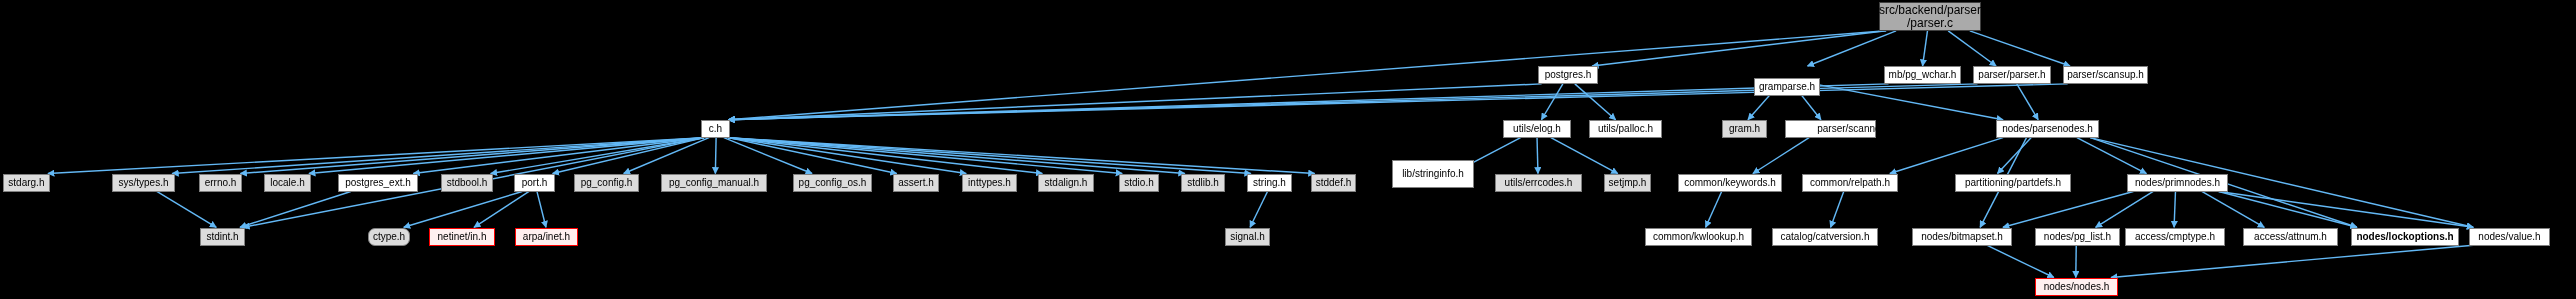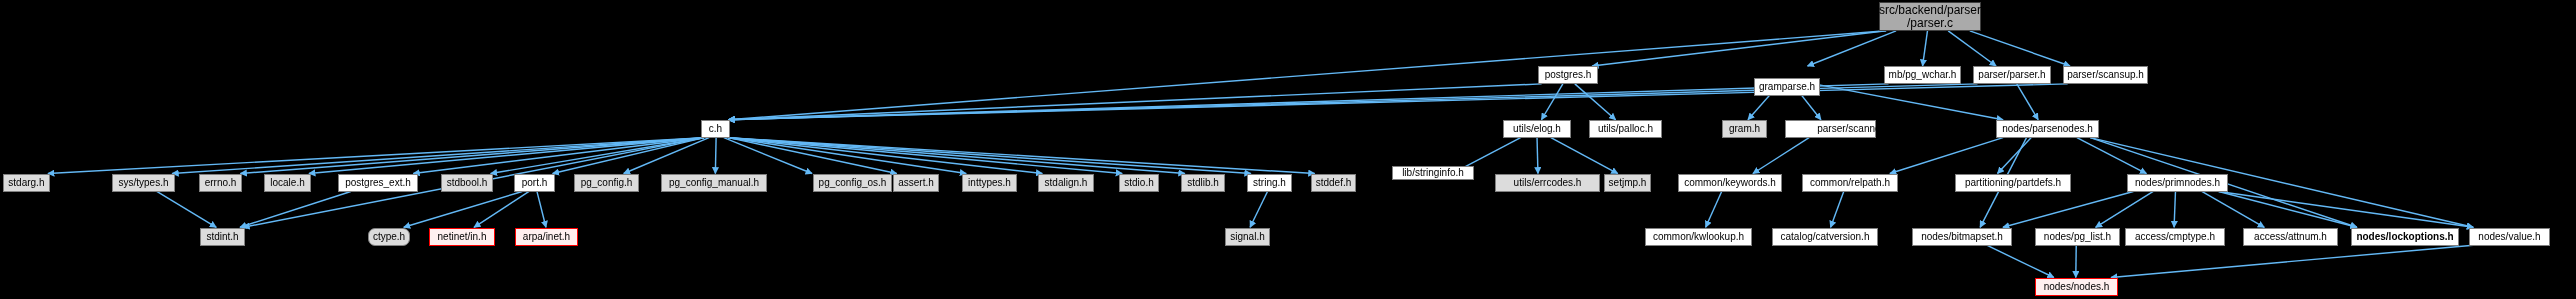--- a/index.html
+++ b/index.html
@@ -119,30 +119,30 @@
       <div class="node n-white" style="left: 1996px; top: 120px; width: 103px; height: 18px;">nodes/parsenodes.h</div>
       <div class="node n-grey" style="left: 2.9px; top: 174px; width: 47px; height: 18px;">stdarg.h</div>
       <div class="node n-grey" style="left: 112px; top: 174px; width: 63px; height: 18px;">sys/types.h</div>
       <div class="node n-grey" style="left: 199px; top: 174px; width: 43px; height: 18px;">errno.h</div>
       <div class="node n-grey" style="left: 264px; top: 174px; width: 47px; height: 18px;">locale.h</div>
       <div class="node n-white" style="left: 338px; top: 174px; width: 80px; height: 18px;">postgres_ext.h</div>
       <div class="node n-grey" style="left: 441px; top: 174px; width: 52px; height: 18px;">stdbool.h</div>
       <div class="node n-white" style="left: 514px; top: 174px; width: 41px; height: 18px;">port.h</div>
       <div class="node n-grey" style="left: 574px; top: 174px; width: 65px; height: 18px;">pg_config.h</div>
       <div class="node n-grey" style="left: 661px; top: 174px; width: 106px; height: 18px;">pg_config_manual.h</div>
-      <div class="node n-grey" style="left: 793px; top: 174px; width: 79px; height: 18px; margin-left: 20px;">pg_config_os.h</div>
+      <div class="node n-grey" style="left: 793px; top: 174px; width: 79px; height: 18px;">pg_config_os.h</div>
       <div class="node n-grey" style="left: 893px; top: 174px; width: 46px; height: 18px;">assert.h</div>
       <div class="node n-grey" style="left: 962px; top: 174px; width: 55px; height: 18px;">inttypes.h</div>
       <div class="node n-grey" style="left: 1038px; top: 174px; width: 56px; height: 18px;">stdalign.h</div>
       <div class="node n-grey" style="left: 1119px; top: 174px; width: 40px; height: 18px;">stdio.h</div>
       <div class="node n-grey" style="left: 1181px; top: 174px; width: 44px; height: 18px;">stdlib.h</div>
       <div class="node n-white" style="left: 1247px; top: 174px; width: 45px; height: 18px;">string.h</div>
       <div class="node n-grey" style="left: 1311px; top: 174px; width: 45px; height: 18px;">stddef.h</div>
-      <div class="node n-white" style="left: 1392px; top: 166px; width: 82px; height: 14px;">lib/stringinfo.h</div>
-      <div class="node n-grey" style="left: 1495px; top: 174px; width: 105px; height: 18px;">utils/errcodes.h</div>
+      <div class="node n-white" style="left: 1392px; top: 160px; width: 82px; height: 28px;">lib/stringinfo.h</div>
+      <div class="node n-grey" style="left: 1495px; top: 174px; width: 87px; height: 18px;">utils/errcodes.h</div>
       <div class="node n-grey" style="left: 1604px; top: 174px; width: 47px; height: 18px;">setjmp.h</div>
       <div class="node n-white" style="left: 1678px; top: 174px; width: 104px; height: 18px;">common/keywords.h</div>
       <div class="node n-white" style="left: 1802px; top: 174px; width: 96px; height: 18px;">common/relpath.h</div>
       <div class="node n-white" style="left: 1955px; top: 174px; width: 116px; height: 18px;">partitioning/partdefs.h</div>
       <div class="node n-white" style="left: 2127px; top: 174px; width: 101px; height: 18px;">nodes/primnodes.h</div>
       <div class="node n-grey" style="left: 200px; top: 228px; width: 45px; height: 18px;">stdint.h</div>
       <div class="node n-grey" style="left: 368px; top: 228px; width: 42px; height: 18px; border-radius: 7px;">ctype.h</div>
       <div class="node n-red" style="left: 429px; top: 228px; width: 66px; height: 18px;">netinet/in.h</div>
       <div class="node n-red" style="left: 515px; top: 228px; width: 63px; height: 18px;">arpa/inet.h</div>
       <div class="node n-grey" style="left: 1225px; top: 228px; width: 45px; height: 18px;">signal.h</div>

